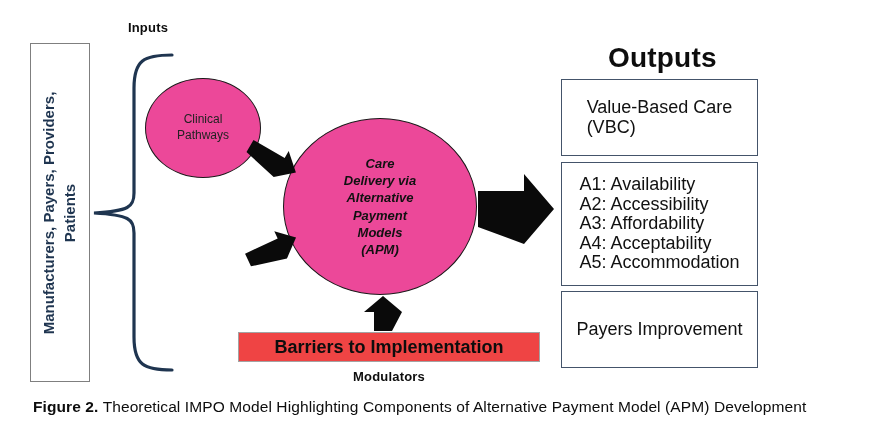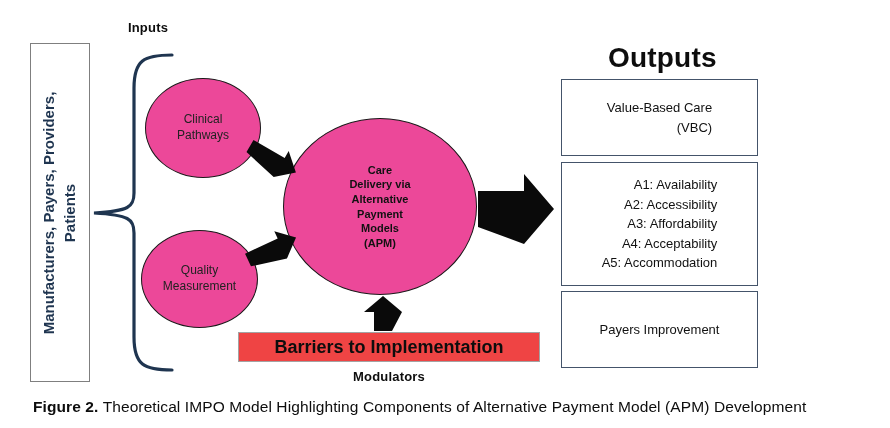--- a/index.html
+++ b/index.html
@@ -22,26 +22,26 @@
     display:flex; align-items:center; justify-content:center; text-align:center;
     font-weight:700; font-size:15px; line-height:1.38; color:#1F3550;
     white-space:pre-line;
   }
   .circle {
     position:absolute; border:1.6px solid #1a1a1a; border-radius:50%;
     background:#ec4899; display:flex; align-items:center; justify-content:center;
     text-align:center; box-sizing:border-box;
   }
   .circle.small { font-size:12px; line-height:1.3; color:#222; }
-  .circle.core  { font-weight:700; font-size:11px; line-height:1.32; border-width:1.8px; }
+  .circle.core  { font-weight:700; font-size:13px; line-height:1.32; border-width:1.8px;font-style:italic; }
   .outbox {
     position:absolute; left:561px; width:197px;
     border:1.6px solid #44546A; background:#fff; box-sizing:border-box;
-    display:flex; align-items:center; justify-content:center; text-align:right;
-    font-size:13px; line-height:19.5px; color:#111;
+    display:flex; align-items:center; justify-content:center; text-align:left;
+    font-size:18px; line-height:19.5px; color:#111;
   }
   .barrier-box {
     position:absolute; left:238px; top:332px; width:302px; height:30px;
     border:1.4px solid #a3a3a3; background:#ef4444; box-sizing:border-box;
     display:flex; align-items:center; justify-content:center;
     font-weight:700; font-size:18px; color:#0d0d0d;
   }
   .overlay { position:absolute; left:0; top:0; pointer-events:none; z-index:5; }
   .caption {
     position:absolute; left:27px; top:398px; width:850px;
@@ -58,22 +58,20 @@
   <div class="hdg" style="left:608px; top:42px; width:104px; font-size:28px;">Outputs</div>
   <div class="hdg" style="left:309px; top:369px; width:160px;">Modulators</div>
 
   <div class="left-box">
     <div class="left-box-inner">Manufacturers, Payers, Providers,
 Patients</div>
   </div>
 
   <div class="circle small pre" style="left:145px; top:78px; width:116px; height:100px;">Clinical
 Pathways</div>
-  <div class="circle small pre" style="left:141px; top:230px; width:117px; height:98px;">Quality
-Measurement</div>
 
   <div class="circle core pre" style="left:283px; top:118px; width:194px; height:177px;">Care
 Delivery via
 Alternative
 Payment
 Models
 (APM)</div>
 
   <div class="outbox pre" style="top:79px; height:77px;">Value-Based Care
 (VBC)</div>

